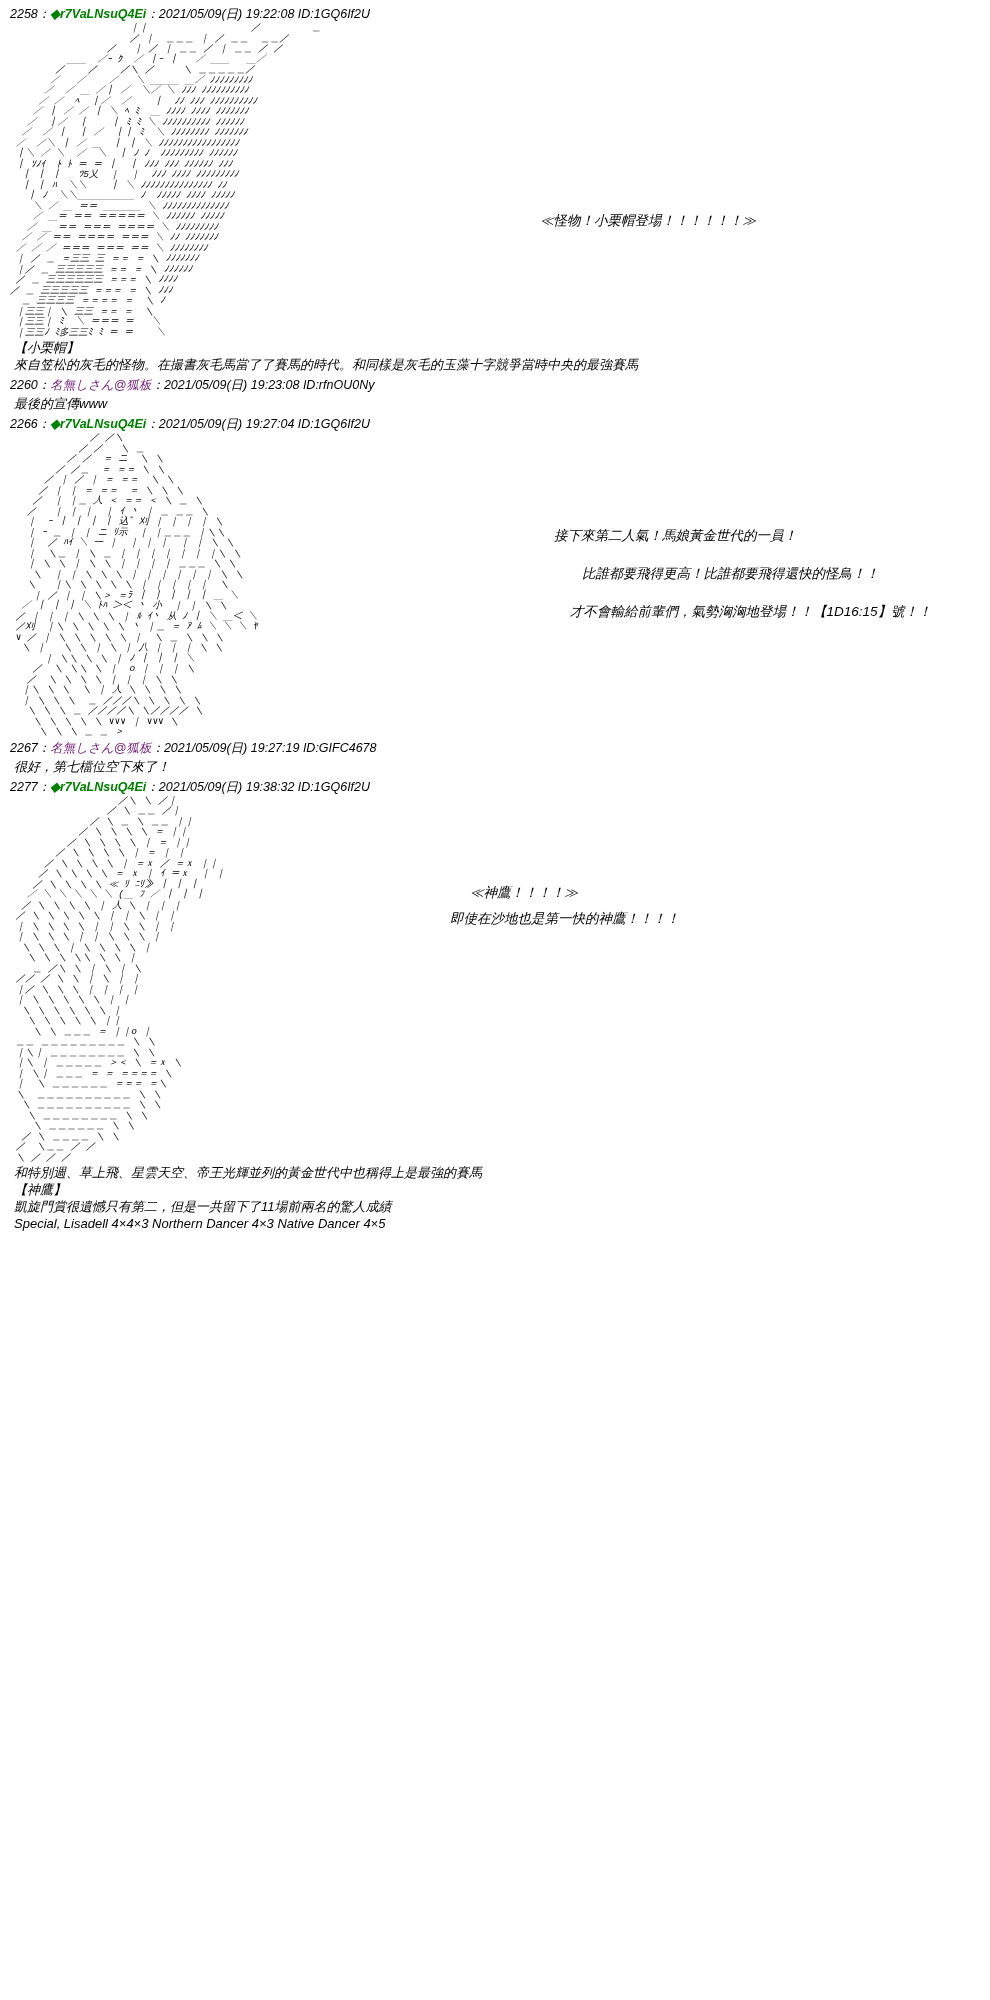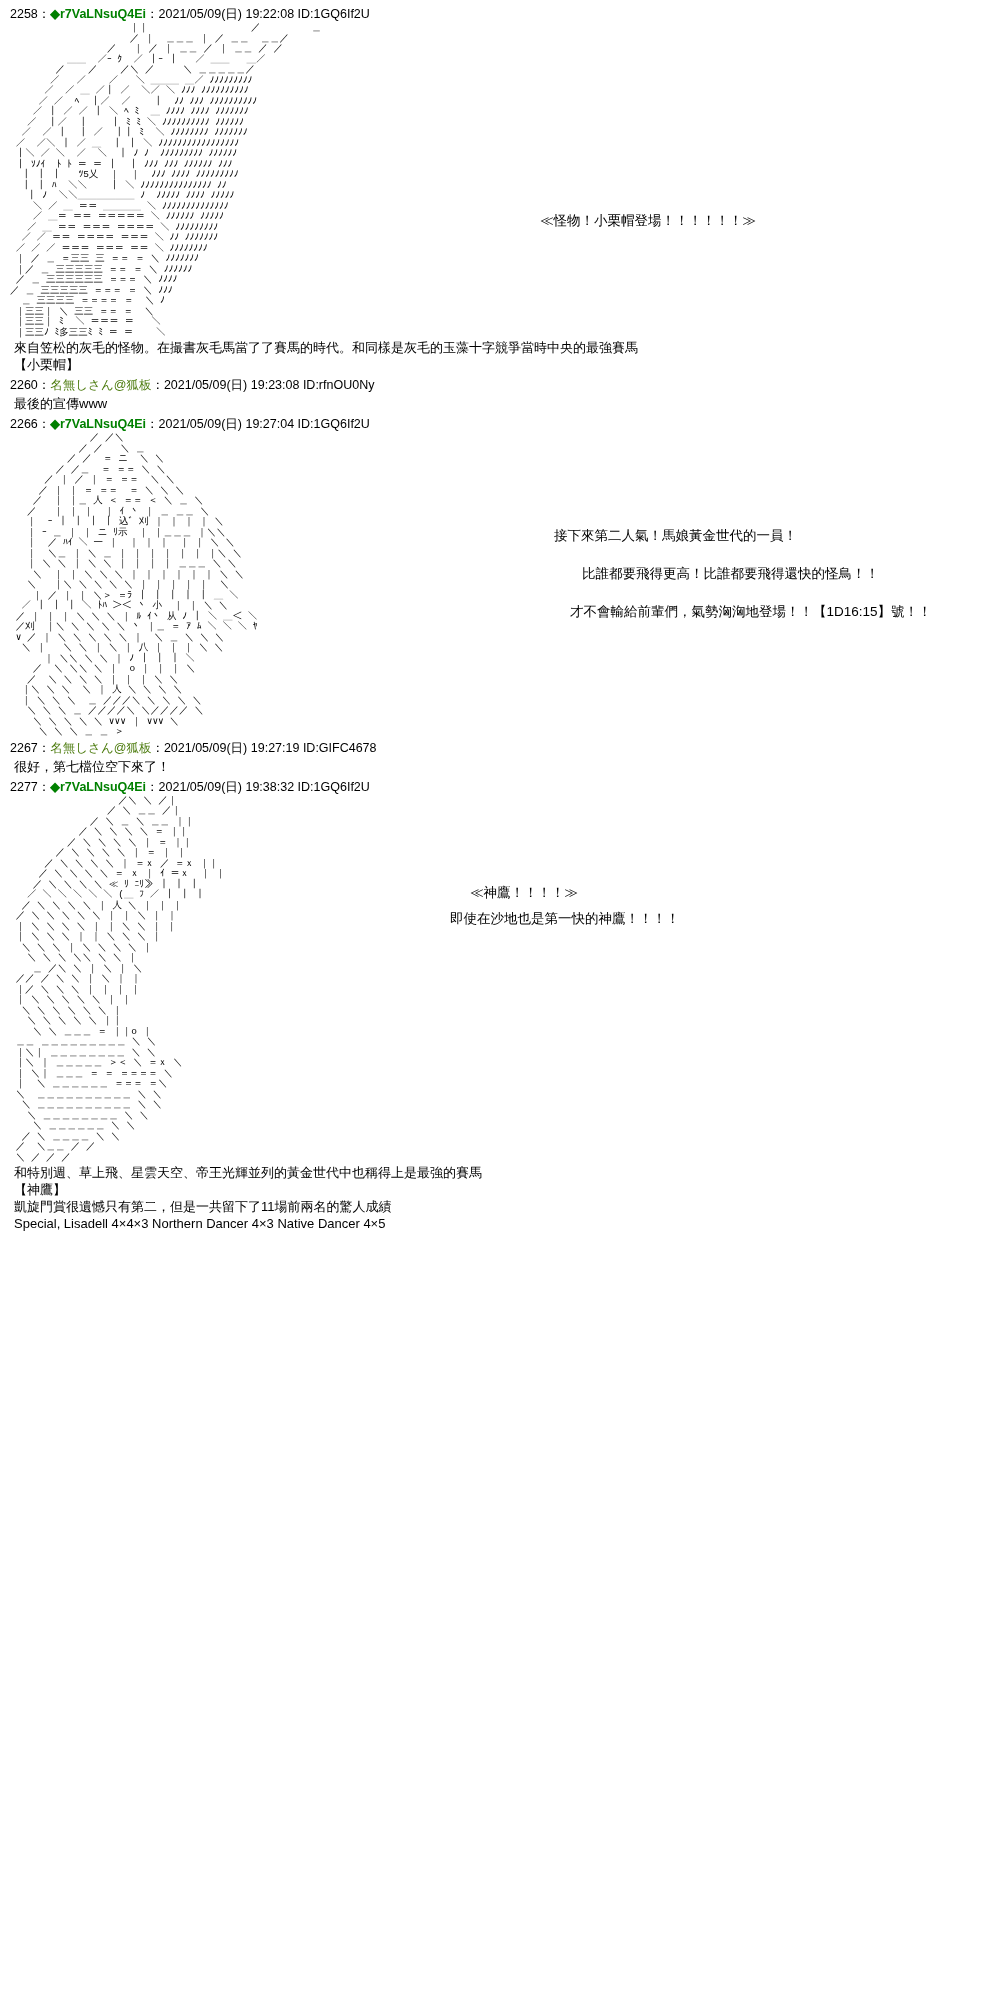--- a/index.html
+++ b/index.html
@@ -11,37 +11,38 @@
     width: 990px;
     font-family: "Liberation Sans", sans-serif;
     color: #000000;
     font-size: 13px;
   }
   .page {
     width: 806px;
     position: relative;
     padding: 4px 0 0 0;
     box-sizing: border-box;
+    font-style: italic;
   }
   .post {
     padding: 0 10px 0 10px;
     box-sizing: border-box;
   }
   .post-header {
     font-size: 12.5px;
     line-height: 16px;
     white-space: nowrap;
     padding: 2px 0 1px 0;
   }
   .name-green {
     color: #008000;
     font-weight: bold;
   }
   .name-plain {
-    color: #4d7c0f;
+    color: #701a75;
   }
   .post-meta {
     color: #000;
   }
   .body-text {
     font-size: 13px;
     line-height: 17px;
     padding: 1px 0 2px 0;
   }
   .aa {
@@ -103,22 +104,22 @@
  ｜／ ＿ 三三三三三 ＝＝ ＝ ＼ ﾉﾉﾉﾉﾉﾉ
  ／ ＿ 三三三三三三 ＝＝＝ ＼ ﾉﾉﾉﾉ
 ／ ＿ 三三三三三 ＝＝＝ ＝ ＼ ﾉﾉﾉ
   ＿ 三三三三 ＝＝＝＝ ＝  ＼ ﾉ
  ｜三三｜ ＼ 三三 ＝＝ ＝  ＼
  ｜三三｜ ﾐ  ＼ ＝＝＝ ＝   ＼
  ｜三三ﾉ ﾐ多三三ﾐ ﾐ ＝ ＝    ＼</div>
       <div class="aa-caption" style="left:530px; top:185px;">≪怪物！小栗帽登場！！！！！！≫</div>
     </div>
     <div class="body-text">
+      <div class="blk">【小栗帽】</div>
       <div class="blk">來自笠松的灰毛的怪物。在撮書灰毛馬當了了賽馬的時代。和同樣是灰毛的玉藻十字競爭當時中央的最強賽馬</div>
-      <div class="blk">【小栗帽】</div>
     </div>
   </div>
 
   <div class="post">
     <div class="post-header">
       <span>2260</span><span>：</span><span class="name-plain"><span>名無しさん@狐板</span></span><span class="post-meta">：2021/05/09(日) 19:23:08 ID:rfnOU0Ny</span>
     </div>
     <div class="body-text">
       <div class="blk">最後的宣傳www</div>
     </div>

